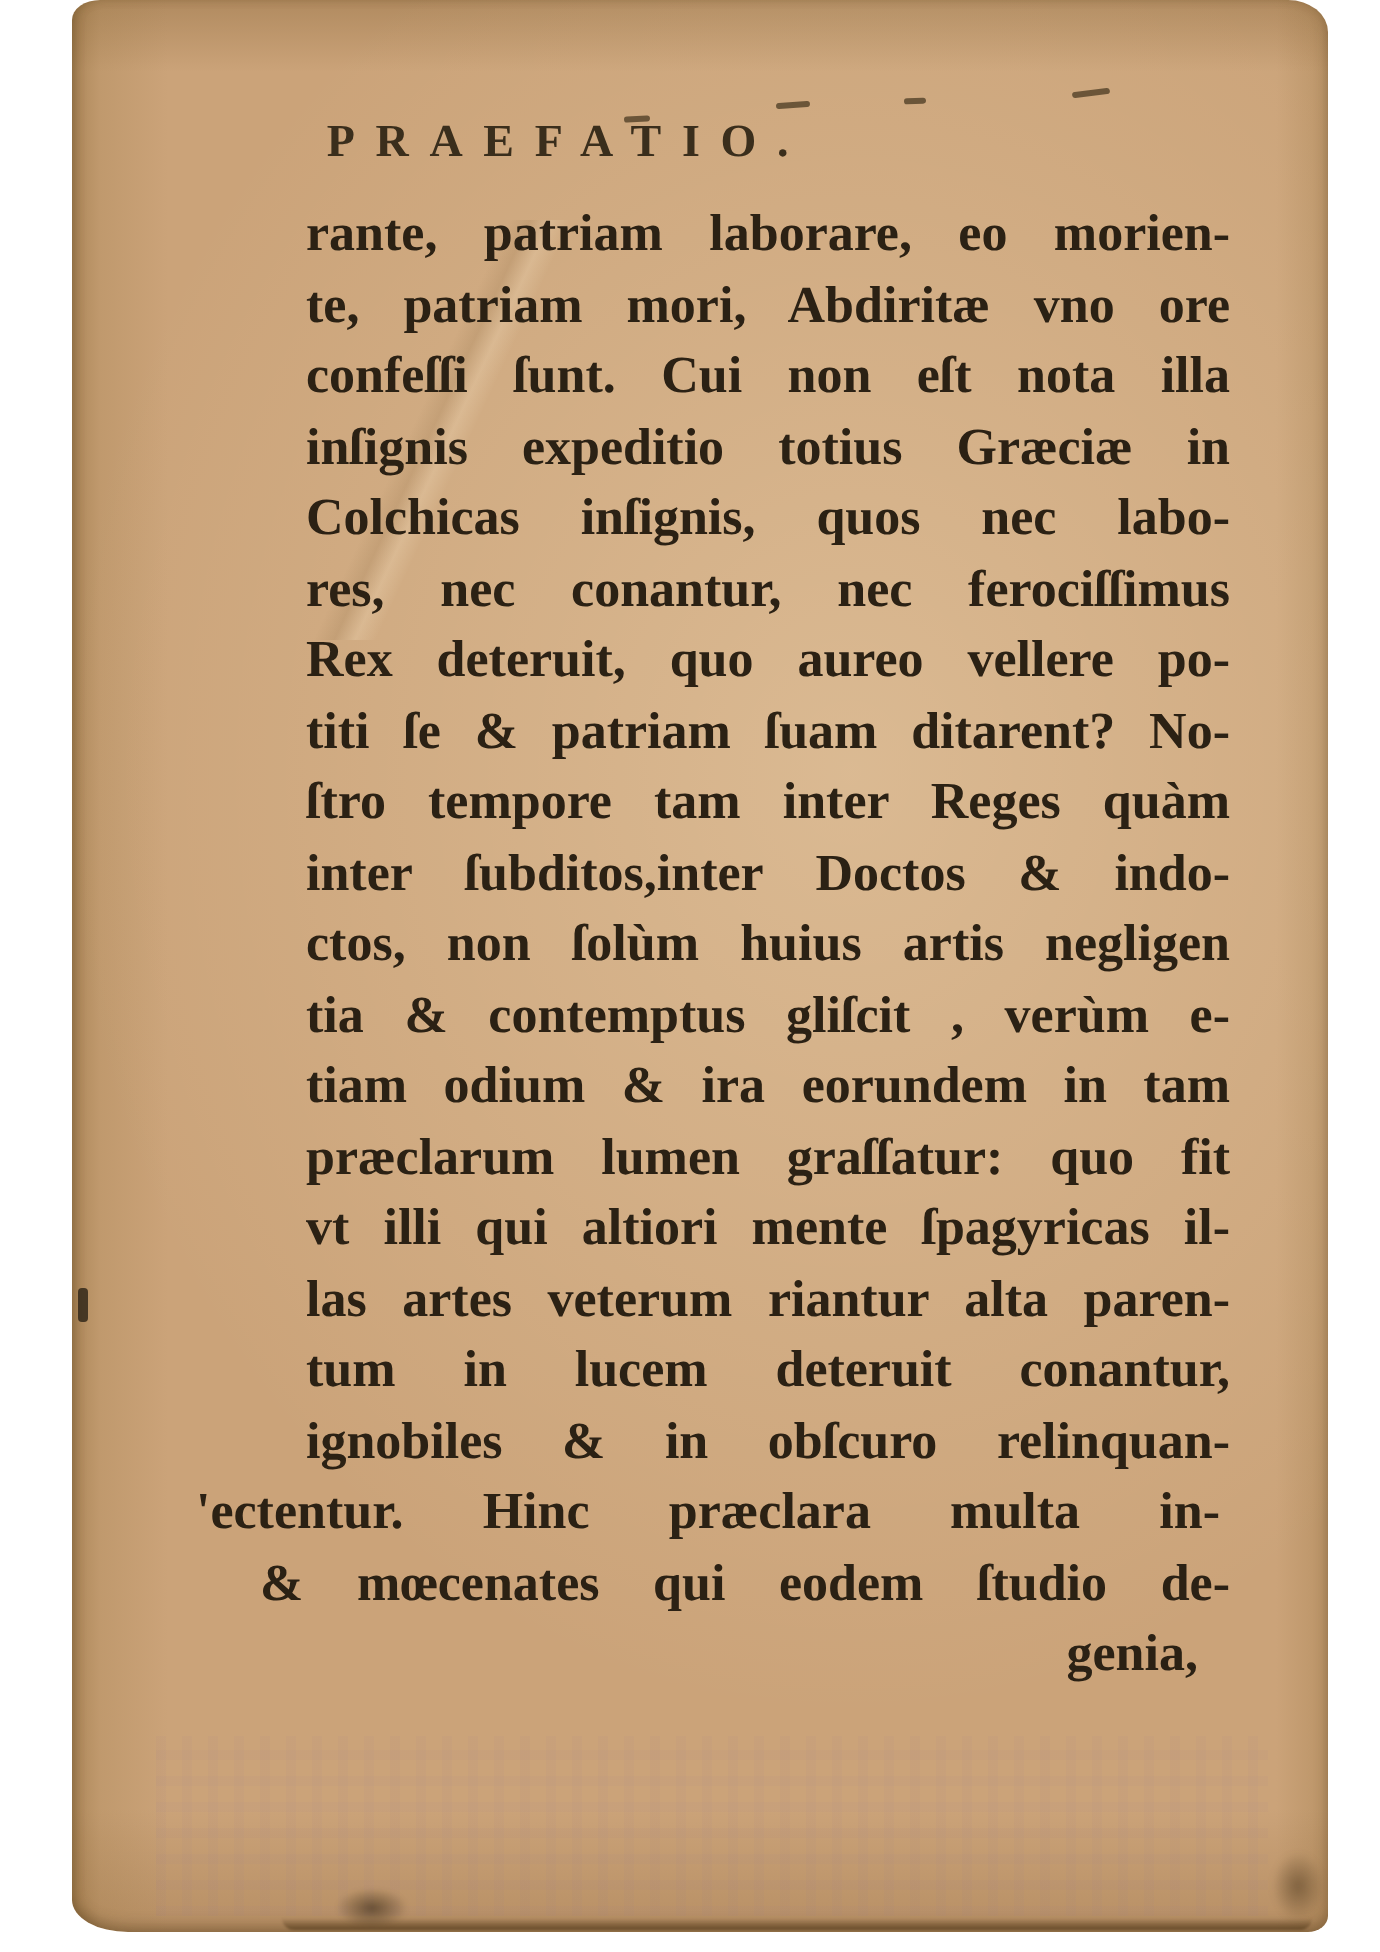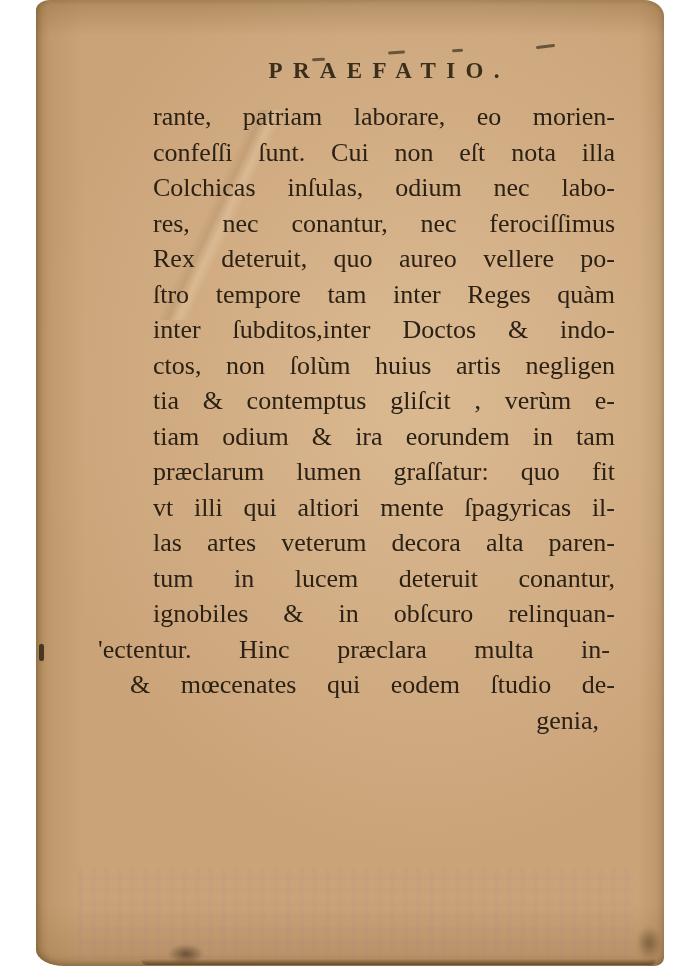--- a/index.html
+++ b/index.html
@@ -52,27 +52,27 @@
   }
   
   .mark{position:absolute;height:3px;background:#4a3a22;border-radius:2px;opacity:.75;}
   .m1{left:312px;top:58px;width:13px;transform:rotate(-3deg);}
   .m2{left:388px;top:51px;width:17px;transform:rotate(-4deg);}
   .m3{left:452px;top:49px;width:11px;transform:rotate(-2deg);}
   .m4{left:536px;top:45px;width:19px;transform:rotate(-7deg);}
   
   .heading{
     position:absolute;left:153px;top:58px;width:462px;
-    text-align:center;font-size:23px;font-weight:700;
+    text-align:left;font-size:23px;font-weight:700;
     letter-spacing:.45em;padding-left:.45em;box-sizing:border-box;
     color:#3a2e1c;
   }
   .text-block{
     position:absolute;left:153px;top:99px;width:462px;
-    font-size:26px;line-height:35.5px;font-weight:400;color:#2b2114;
+    font-size:26px;line-height:35.5px;font-weight:700;color:#2b2114;
   }
   .line{
     text-align:justify;text-align-last:justify;
     word-spacing:1px;
   }
   .pull-a{margin-left:-23px;width:calc(100% + 23px);}
   .pull-b{margin-left:-55px;width:calc(100% + 50px);}
   .catchword{
     text-align-last:right;padding-right:16px;
   }
@@ -91,30 +91,33 @@
 <div class="mark m3"></div>
 <div class="mark m4"></div>
 <div class="edge-tick"></div>
 <div class="smudge-a"></div>
 <div class="smudge-b"></div>
 
 <div class="heading">PRAEFATIO.</div>
 
 <div class="text-block">
   <div class="line">rante, patriam laborare, eo morien-</div>
+  <div class="line">te, patriam mori, Abdiritæ vno ore</div>
   <div class="line">confeſſi ſunt. Cui non eſt nota illa</div>
-  <div class="line">Colchicas inſulas, odium nec labo-</div>
+  <div class="line">inſignis expeditio totius Græciæ in</div>
+  <div class="line">Colchicas inſignis, quos nec labo-</div>
   <div class="line">res, nec conantur, nec ferociſſimus</div>
   <div class="line">Rex deteruit, quo aureo vellere po-</div>
+  <div class="line">titi ſe &amp; patriam ſuam ditarent? No-</div>
   <div class="line">ſtro tempore tam inter Reges quàm</div>
   <div class="line">inter ſubditos,inter Doctos &amp; indo-</div>
   <div class="line">ctos, non ſolùm huius artis negligen</div>
   <div class="line">tia &amp; contemptus gliſcit , verùm e-</div>
   <div class="line">tiam odium &amp; ira eorundem in tam</div>
   <div class="line">præclarum lumen graſſatur: quo fit</div>
   <div class="line">vt illi qui altiori mente ſpagyricas il-</div>
-  <div class="line">las artes veterum decora alta paren-</div>
+  <div class="line">las artes veterum riantur alta paren-</div>
   <div class="line">tum in lucem deteruit conantur,</div>
   <div class="line">ignobiles &amp; in obſcuro relinquan-</div>
   <div class="line pull-b">'ectentur. Hinc præclara multa in-</div>
   <div class="line pull-a">&amp; mœcenates qui eodem ſtudio de-</div>
   <div class="line catchword">genia,</div>
 </div>
 
 </body></html>

